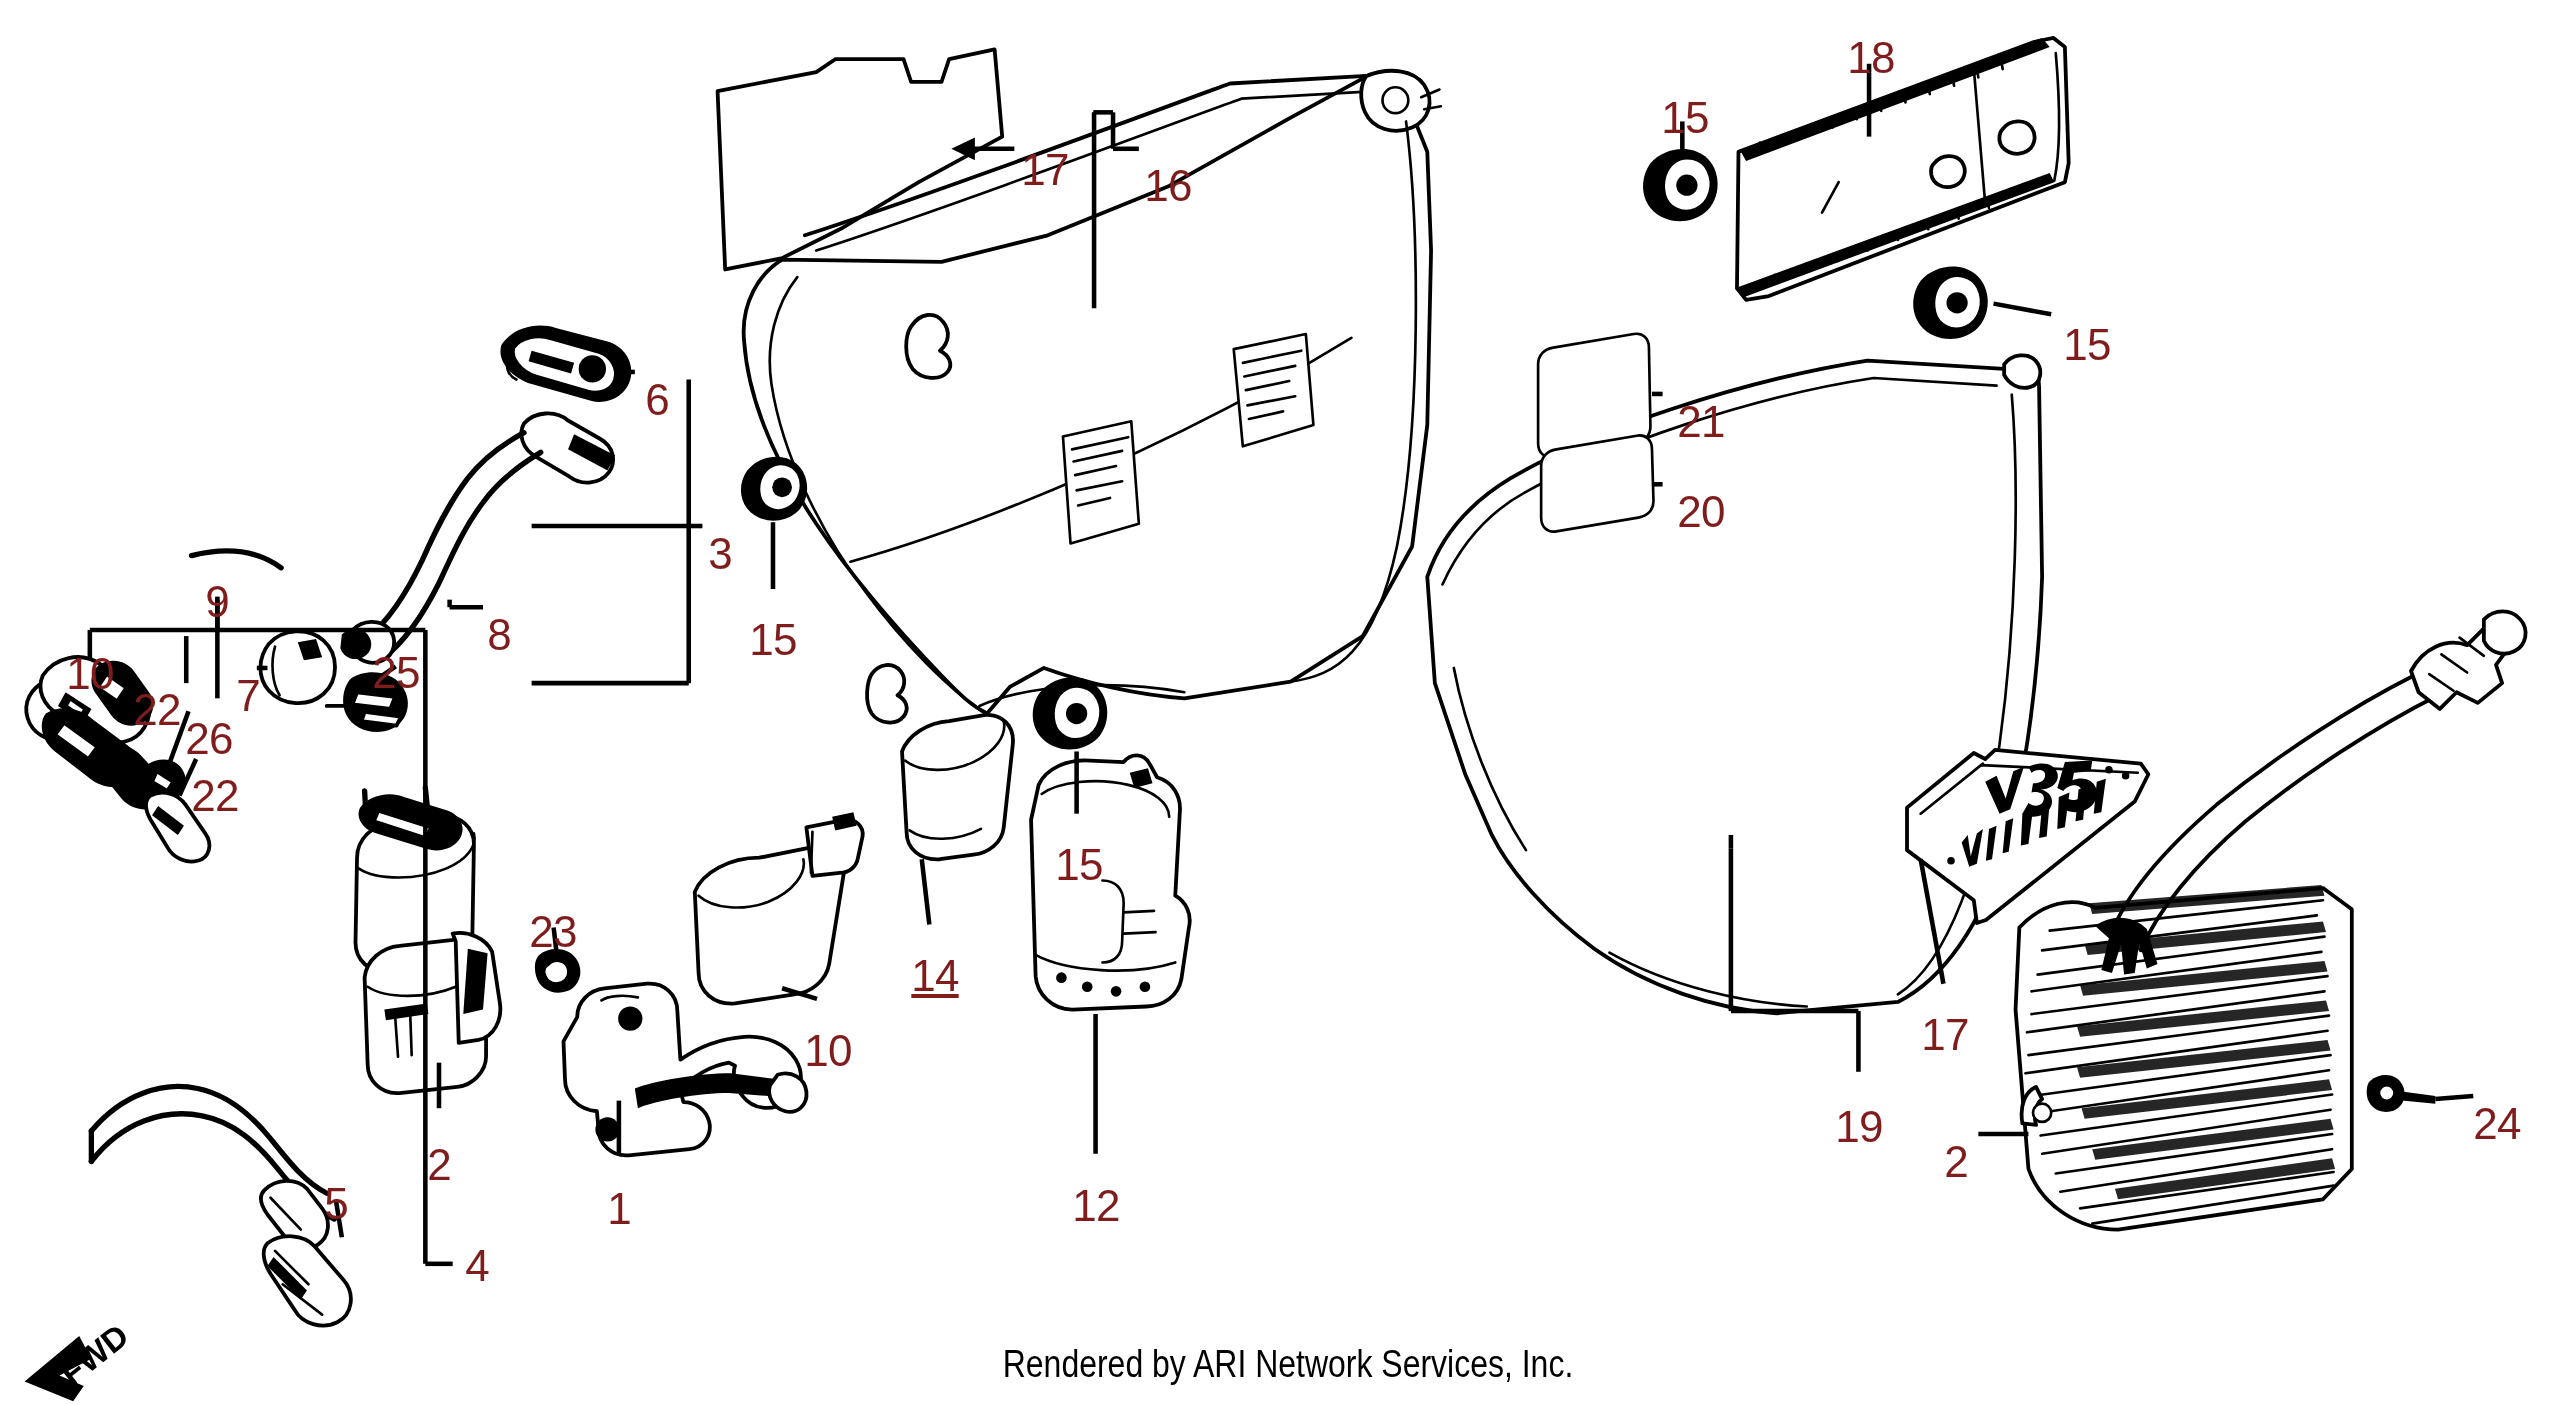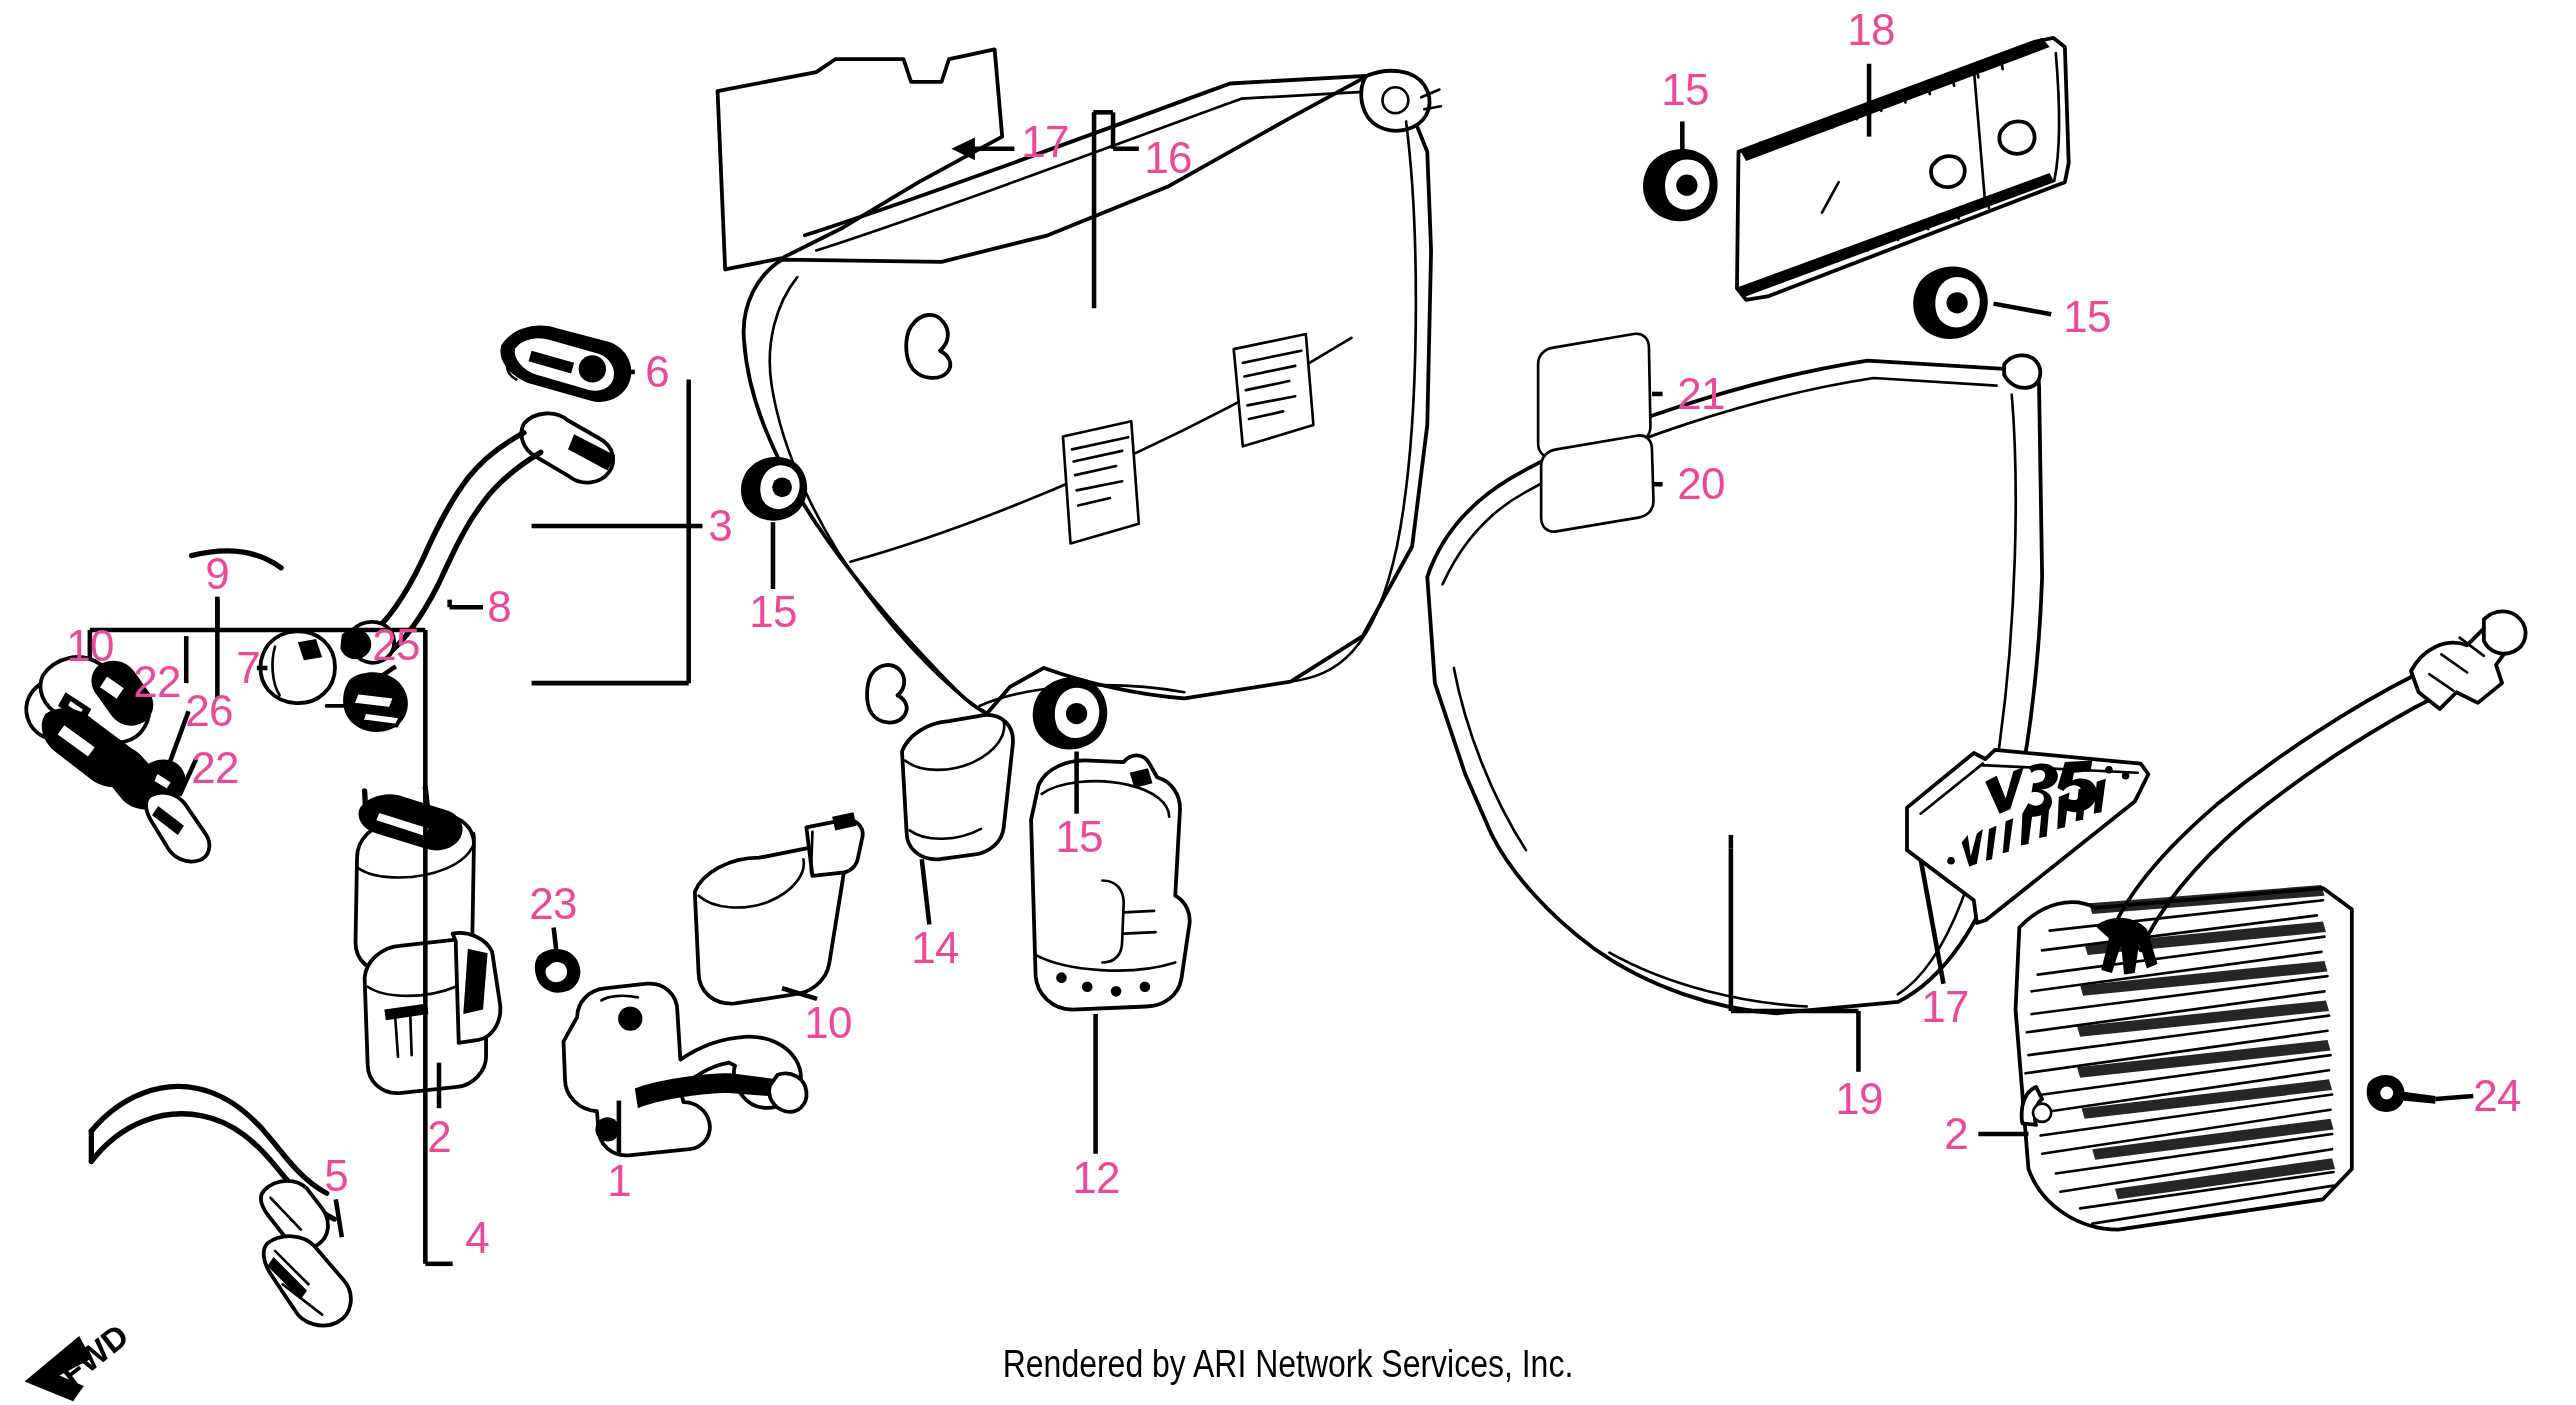--- a/index.html
+++ b/index.html
@@ -22,25 +22,26 @@
     position: absolute;
     left: 0;
     top: 0;
     width: 2576px;
     height: 1405px;
   }
   .callout {
     position: absolute;
     font-family: "Liberation Sans", sans-serif;
     font-weight: 400;
-    color: #ec4899;
+    color: #7f1d1d;
     line-height: 1;
     white-space: nowrap;
     transform: translate(-50%, -50%);
     letter-spacing: -0.8px;
+    margin-top: 28px;
   }
   .callout.n2 { font-size: 44px; }
   .footer {
     position: absolute;
     left: 0;
     width: 2576px;
     text-align: center;
     font-family: "Liberation Sans", sans-serif;
     font-size: 39px;
     color: #000000;
@@ -507,21 +508,21 @@
   <div class="callout n2" style="left:477px;  top:1238px;">4</div>
   <div class="callout n2" style="left:336px;  top:1176px;">5</div>
   <div class="callout n2" style="left:657px;  top:372px;">6</div>
   <div class="callout n2" style="left:248px;  top:668px;">7</div>
   <div class="callout n2" style="left:499px;  top:607px;">8</div>
   <div class="callout n2" style="left:217px;  top:574px;">9</div>
   <div class="callout n2" style="left:90px;  top:646px;">10</div>
   <div class="callout n2" style="left:439px;  top:1137px;">2</div>
   <div class="callout n2" style="left:1096px; top:1178px;">12</div>
   <div class="callout n2" style="left:828px; top:1023px;">10</div>
-  <div class="callout n2" style="left:935px; top:948px;">14</div>
+  <div class="callout n2" style="left:935px; top:948px;text-decoration:underline;">14</div>
   <div class="callout n2" style="left:773px; top:612px;">15</div>
   <div class="callout n2" style="left:1079px; top:837px;">15</div>
   <div class="callout n2" style="left:1685px; top:90px;">15</div>
   <div class="callout n2" style="left:2087px; top:317px;">15</div>
   <div class="callout n2" style="left:1168px; top:158px;text-align:center;">16</div>
   <div class="callout n2" style="left:1045px; top:142px;">17</div>
   <div class="callout n2" style="left:1945px; top:1007px;">17</div>
   <div class="callout n2" style="left:1871px; top:30px;">18</div>
   <div class="callout n2" style="left:1859px; top:1099px;">19</div>
   <div class="callout n2" style="left:1701px; top:484px;">20</div>

